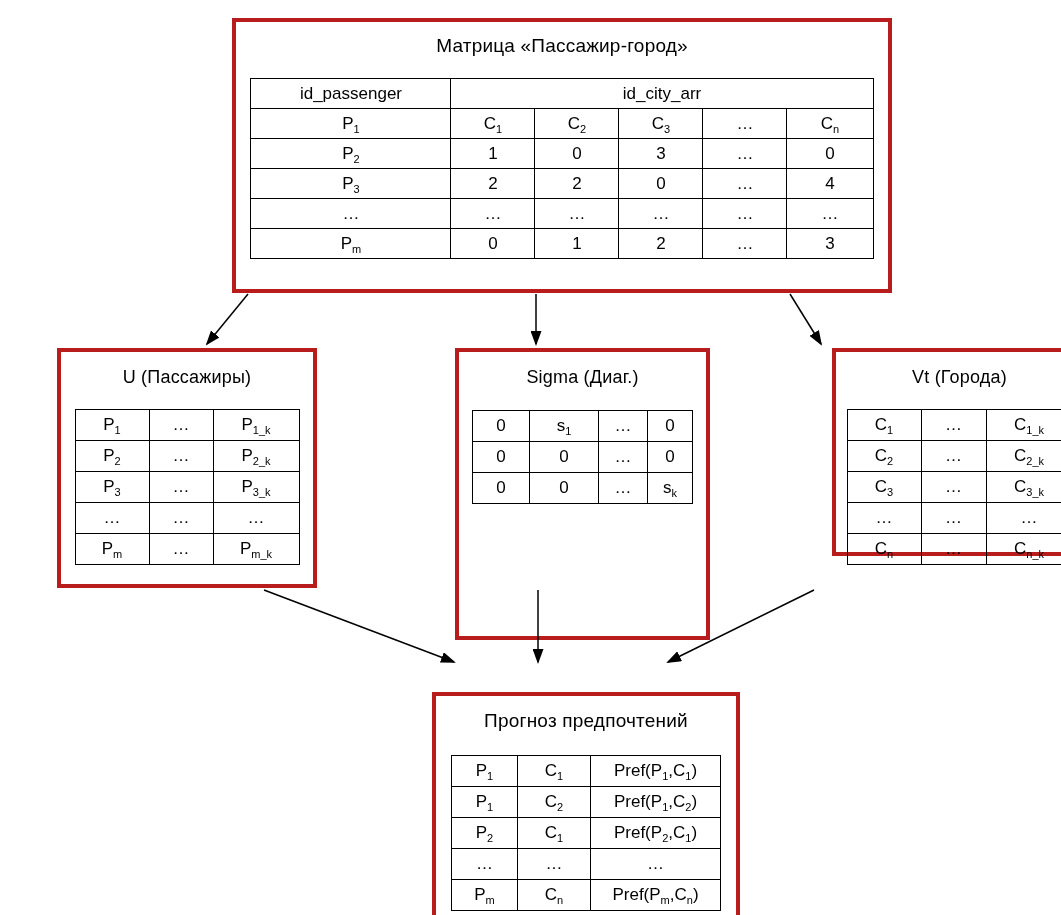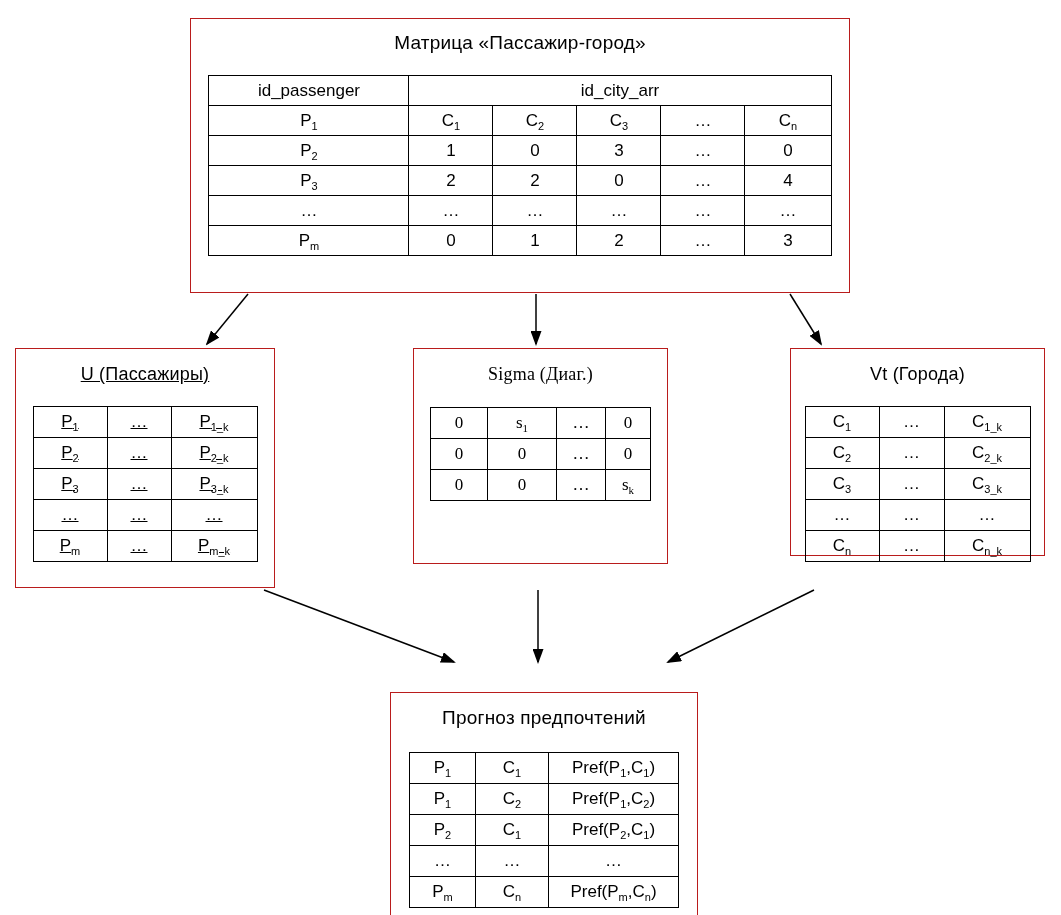--- a/index.html
+++ b/index.html
@@ -11,21 +11,22 @@
   }
   .canvas {
     position: relative;
     width: 1061px; height: 915px;
     background: #ffffff;
     overflow: hidden;
   }
   .box {
     position: absolute;
     background: #ffffff;
-    border: 1px solid #b91c1c;
+    border: 4px solid #b91c1c;
+    margin-left: 42px;
   }
   .box-title {
     text-align: center;
     font-size: 19px;
     letter-spacing: 0.2px;
   }
   table.tbl {
     border-collapse: collapse;
     margin-left: auto; margin-right: auto;
     table-layout: fixed;
@@ -41,22 +42,22 @@
     white-space: nowrap;
   }
   sub { font-size: 11px; line-height: 0; }
 
   
   .box-source { left: 190px; top: 18px; width: 660px; height: 275px; }
   .box-source .box-title { margin-top: 13px; }
   .tbl-source { margin-top: 21px; width: 622px; padding-left: 36px; }
 
   
-  .box-u     { left: 15px;  top: 348px; width: 260px; height: 240px; text-decoration: underline; }
-  .box-sigma { left: 413px; top: 348px; width: 255px; height: 216px; font-family: Liberation Serif, serif; }
+  .box-u     { left: 15px;  top: 348px; width: 260px; height: 240px; }
+  .box-sigma { left: 413px; top: 348px; width: 255px; height: 292px; }
   .box-vt    { left: 790px; top: 348px; width: 255px; height: 208px; }
   .box-u .box-title, .box-sigma .box-title, .box-vt .box-title {
     margin-top: 15px; font-size: 18px;
   }
   .tbl-u     { margin-top: 21px; width: 224px; }
   .tbl-sigma { margin-top: 22px; width: 220px; }
   .tbl-vt    { margin-top: 21px; width: 225px; }
   .tbl-u td, .tbl-sigma td, .tbl-vt td { height: 31px; }
 
   

